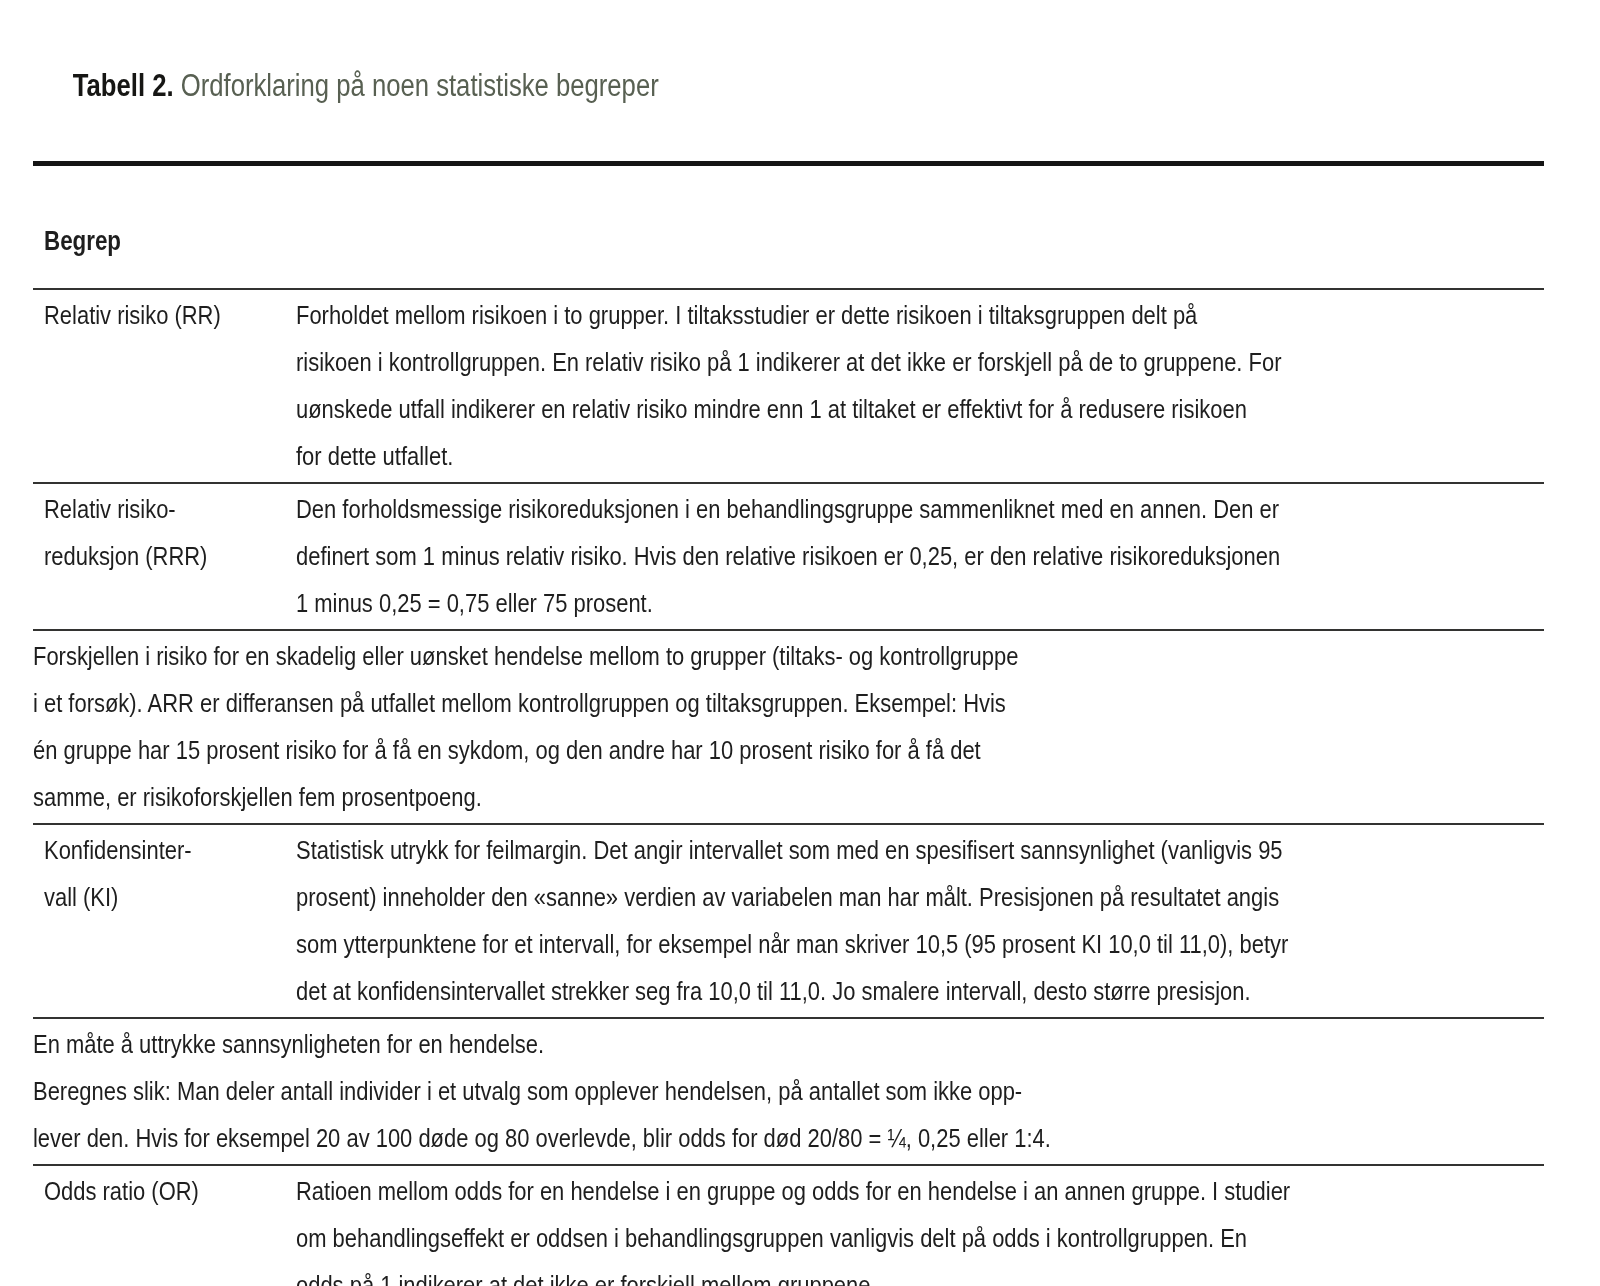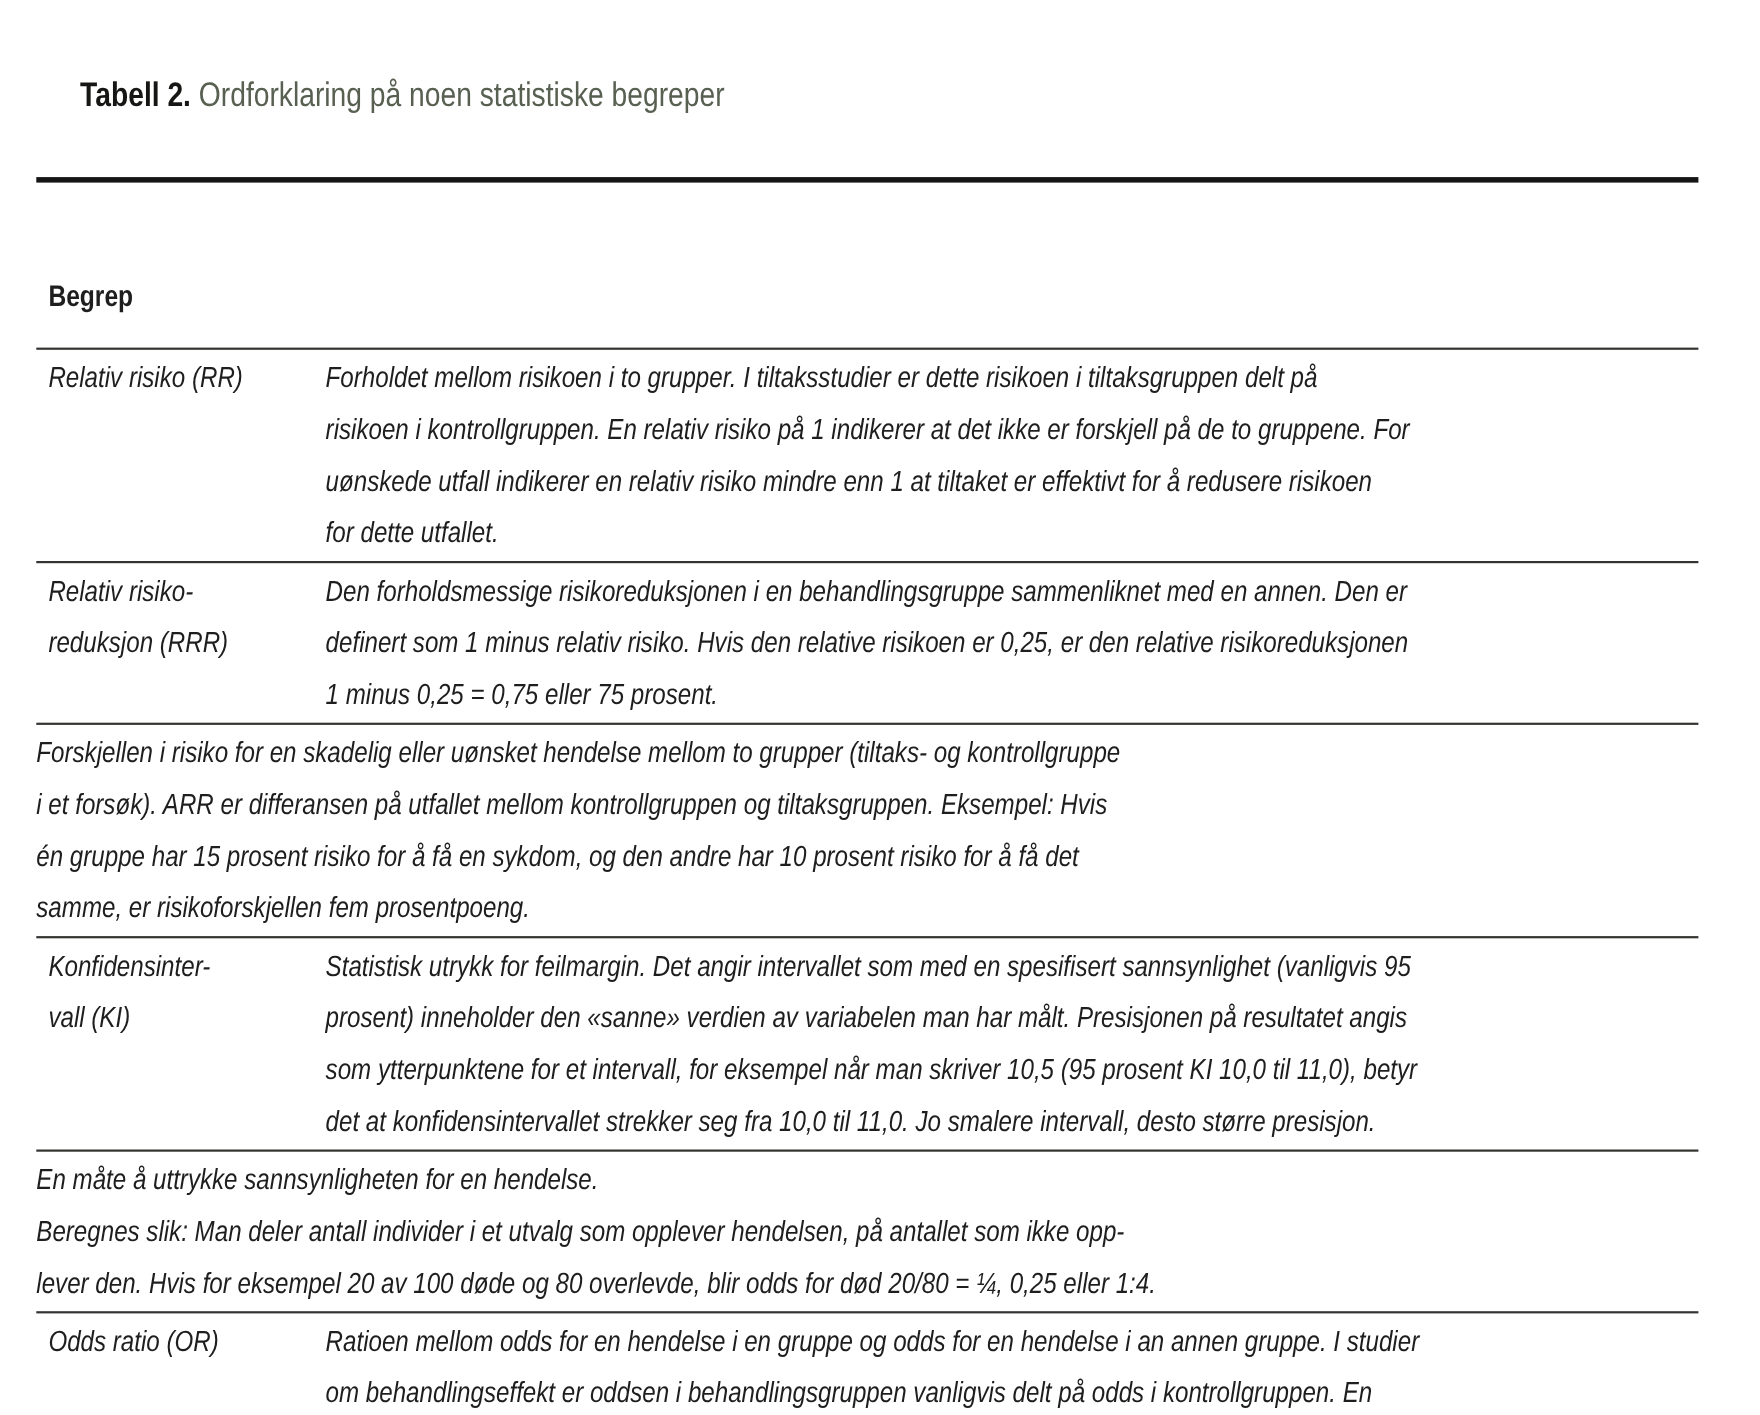--- a/index.html
+++ b/index.html
@@ -46,41 +46,39 @@
     color: #1e1e1e;
   }
   .row {
     display: grid;
     grid-template-columns: 263px 1249px;
     box-sizing: border-box;
   }
   .row.data {
     border-top: 2px solid #333331;
     padding: 2px 0 2px 0;
-    font-style: italic;
   }
   .row.header {
     padding: 52px 0 23px 0;
   }
   .row.last {
     padding-bottom: 28px;
   }
   .cell {
     font-size: 26.5px;
     line-height: 47px;
     overflow: visible;
   }
   .term {
     padding-left: 11px;
     box-sizing: border-box;
   }
   .head {
     font-weight: bold;
     font-size: 27px;
-    margin-top: 28px;
   }
 </style>
 </head>
 <body>
 
 <div class="page">
 
   <div class="title">
     <div class="cond">
       <span class="t-label">Tabell 2.</span><span class="t-rest"> Ordforklaring på noen statistiske begreper</span>

